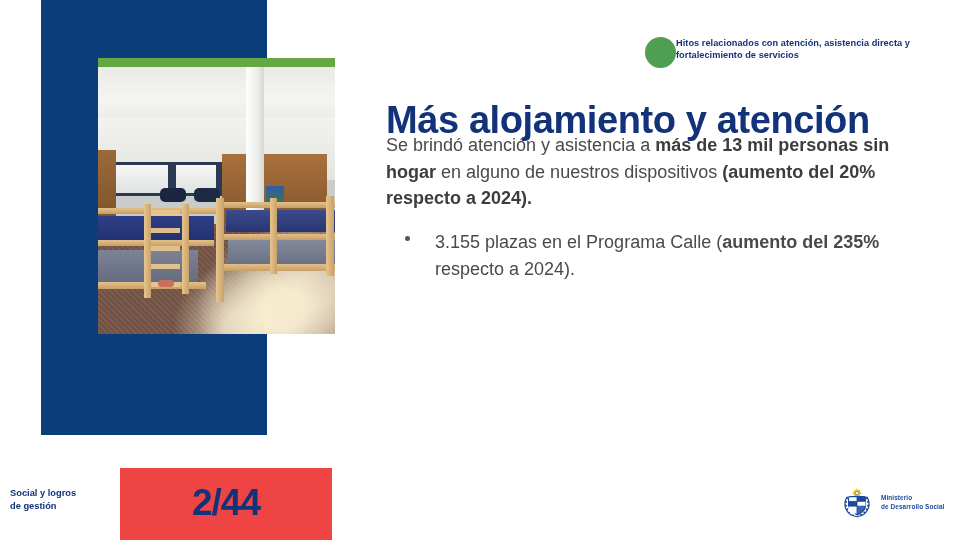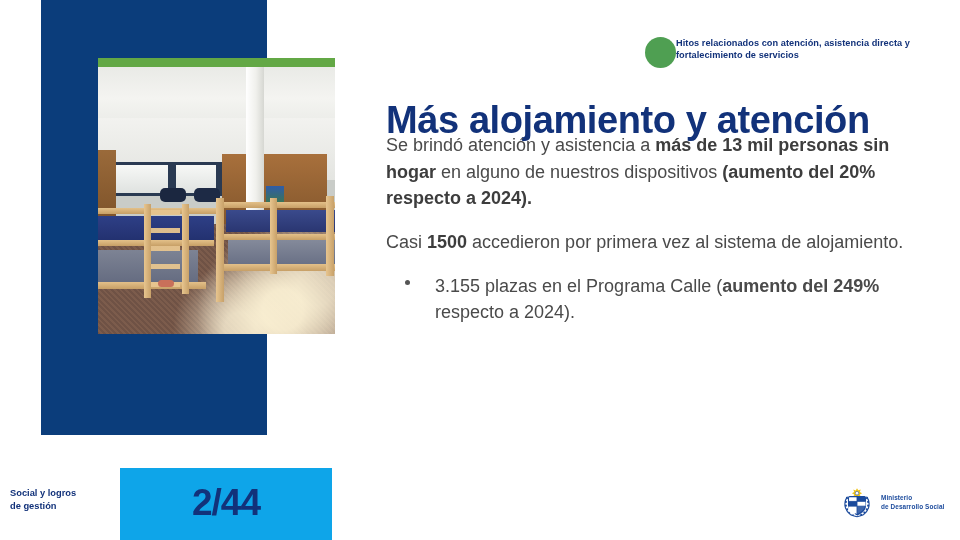--- a/index.html
+++ b/index.html
@@ -226,21 +226,21 @@
     font-weight: bold;
     color: #12327a;
     line-height: 1.35;
   }
   .page-chip {
     position: absolute;
     left: 120px;
     top: 468px;
     width: 212px;
     height: 72px;
-    background: #0ea5e9;
+    background: #ef4444;
     display: flex;
     align-items: center;
     justify-content: center;
   }
   .page-chip span {
     font-size: 37px;
     font-weight: bold;
     color: #12327a;
     letter-spacing: -1px;
     margin-top: -3px;
@@ -307,23 +307,22 @@
 
   <div class="eyebrow">
     <div class="eyebrow-dot"></div>
     <div class="eyebrow-text">Hitos relacionados con atención, asistencia directa y fortalecimiento de servicios</div>
   </div>
 
   <h1 class="title">Más alojamiento y atención</h1>
 
   <div class="body-col">
     <p class="para">Se brindó atención y asistencia a <b>más de 13 mil personas sin hogar</b> en alguno de nuestros dispositivos <b>(aumento del 20% respecto a 2024).</b></p>
-    <p class="para">Casi <b>1500</b> accedieron por primera vez al sistema de alojamiento.</p>
     <ul class="bullets">
-      <li>3.155 plazas en el Programa Calle (<b>aumento del 249%</b> respecto a 2024).</li>
+      <li>3.155 plazas en el Programa Calle (<b>aumento del 235%</b> respecto a 2024).</li>
     </ul>
   </div>
 
   <div class="footer-label">
     <div>Social y logros</div>
     <div>de gestión</div>
   </div>
 
   <div class="page-chip">
     <span>2/44</span>

